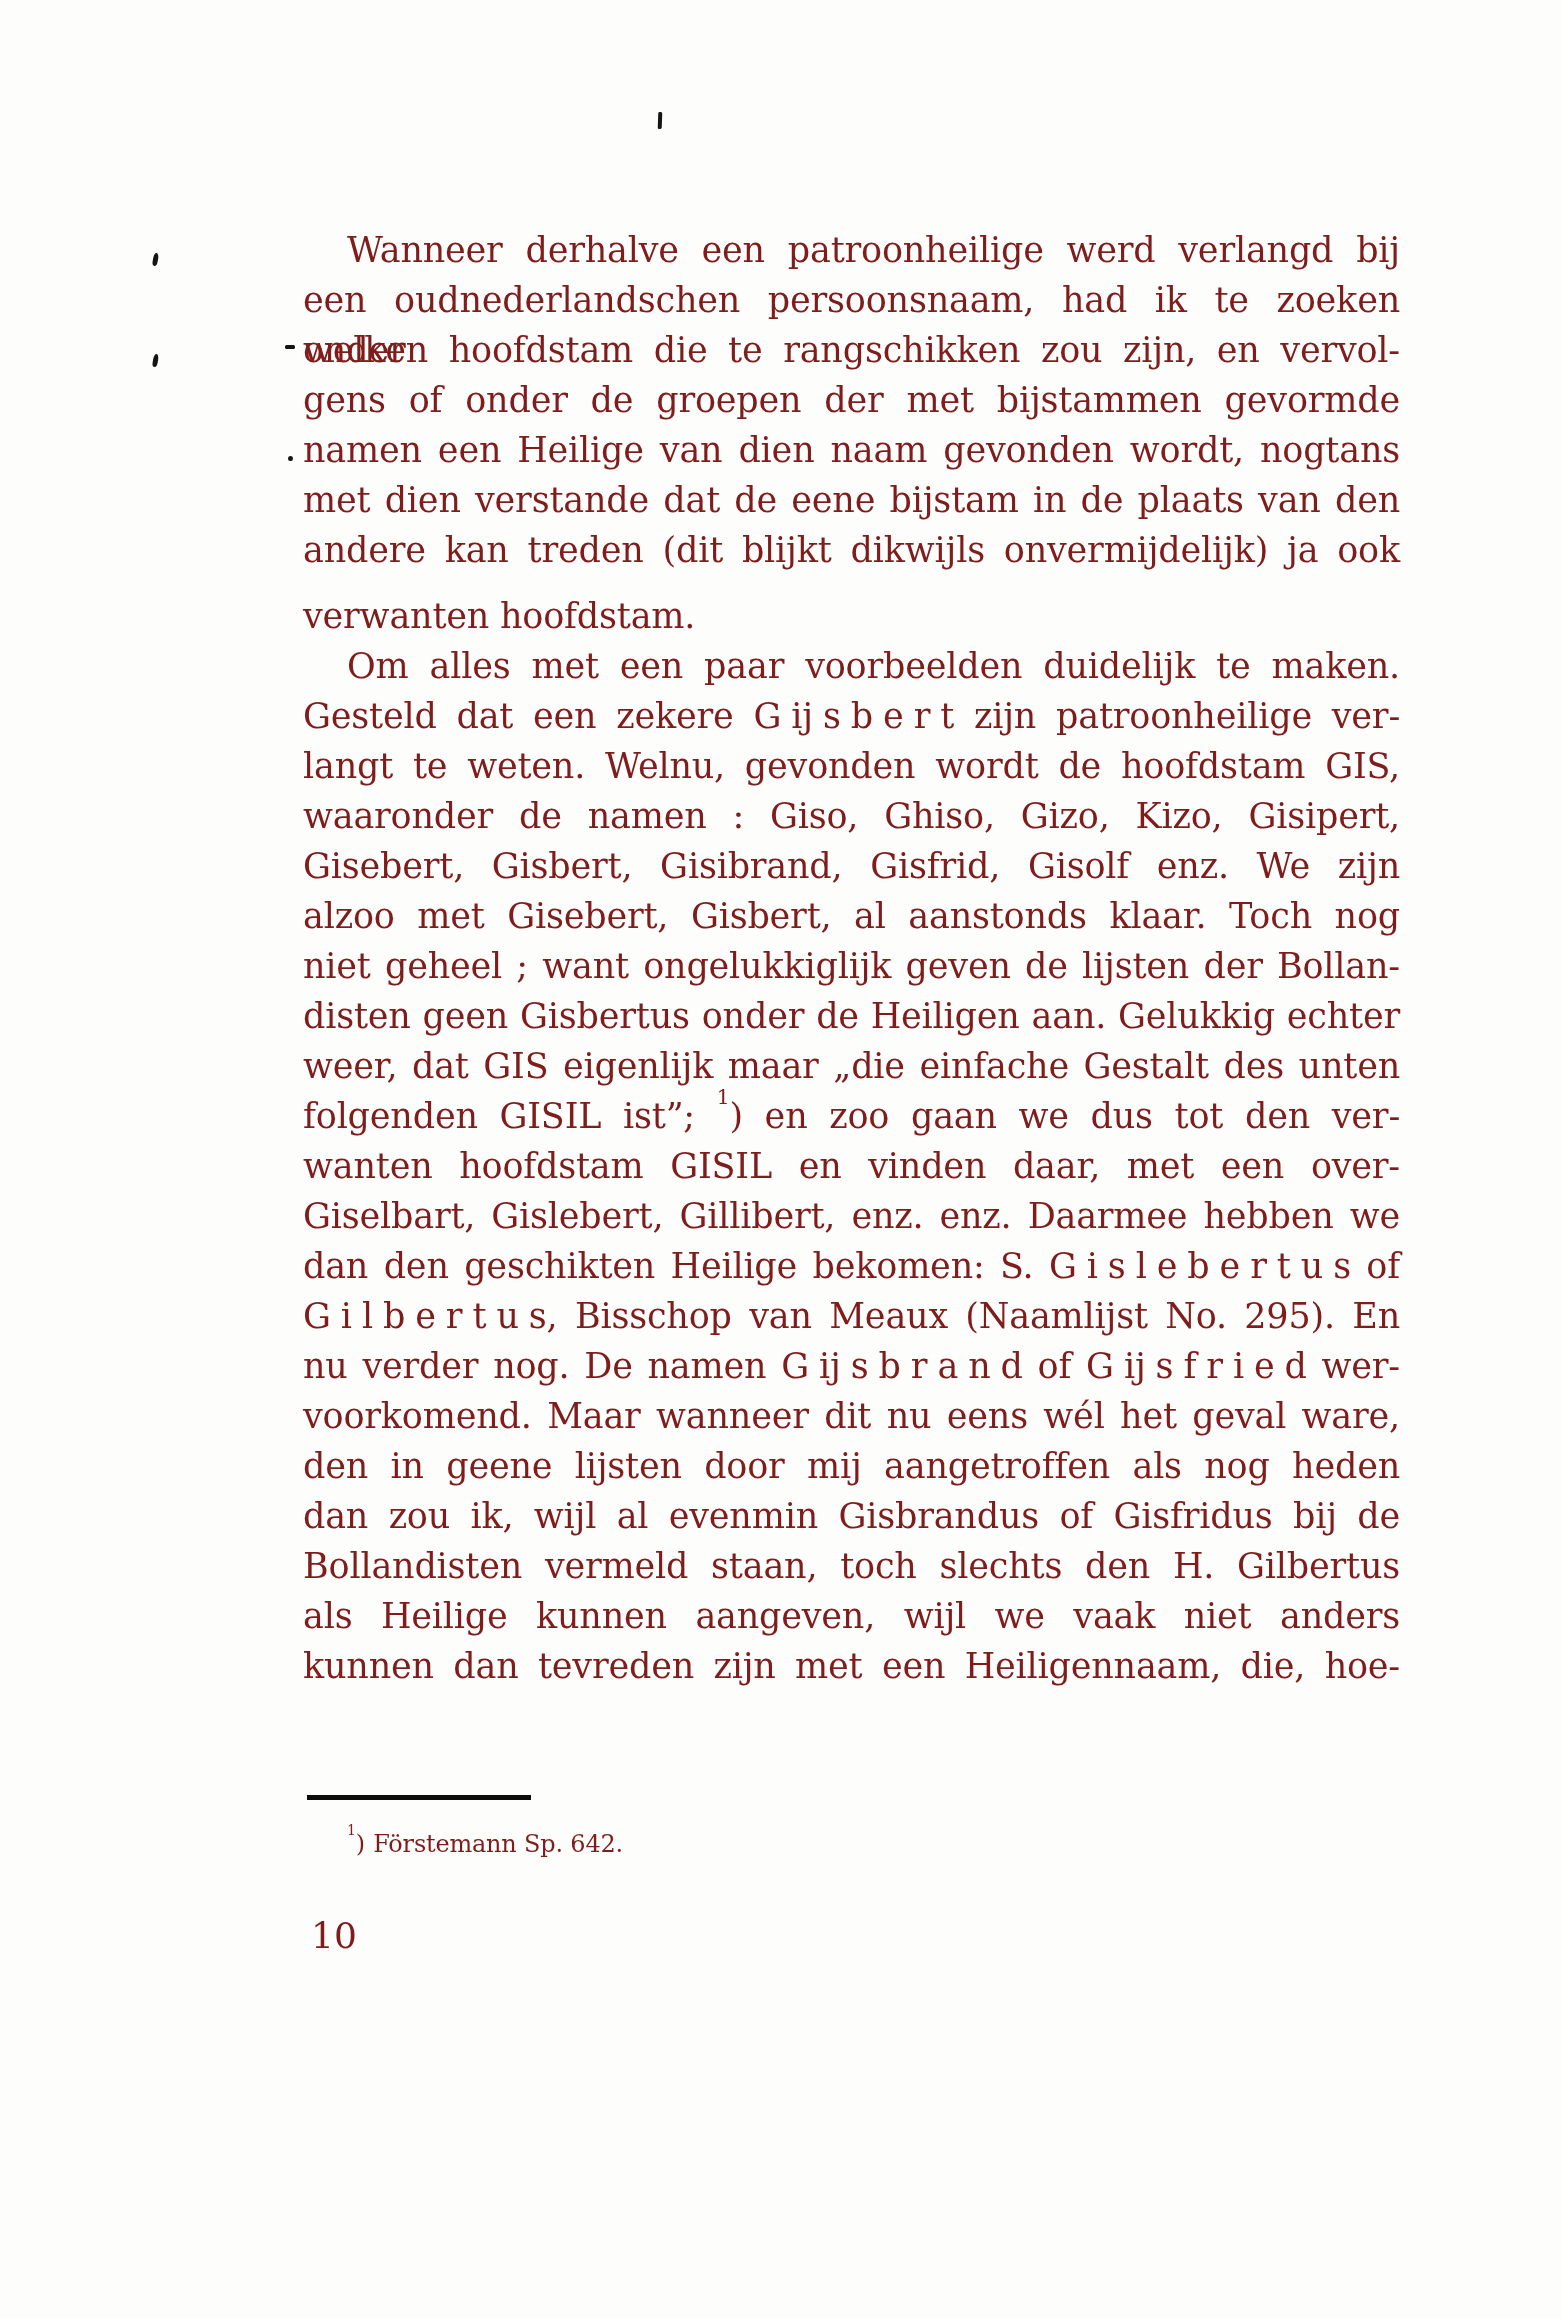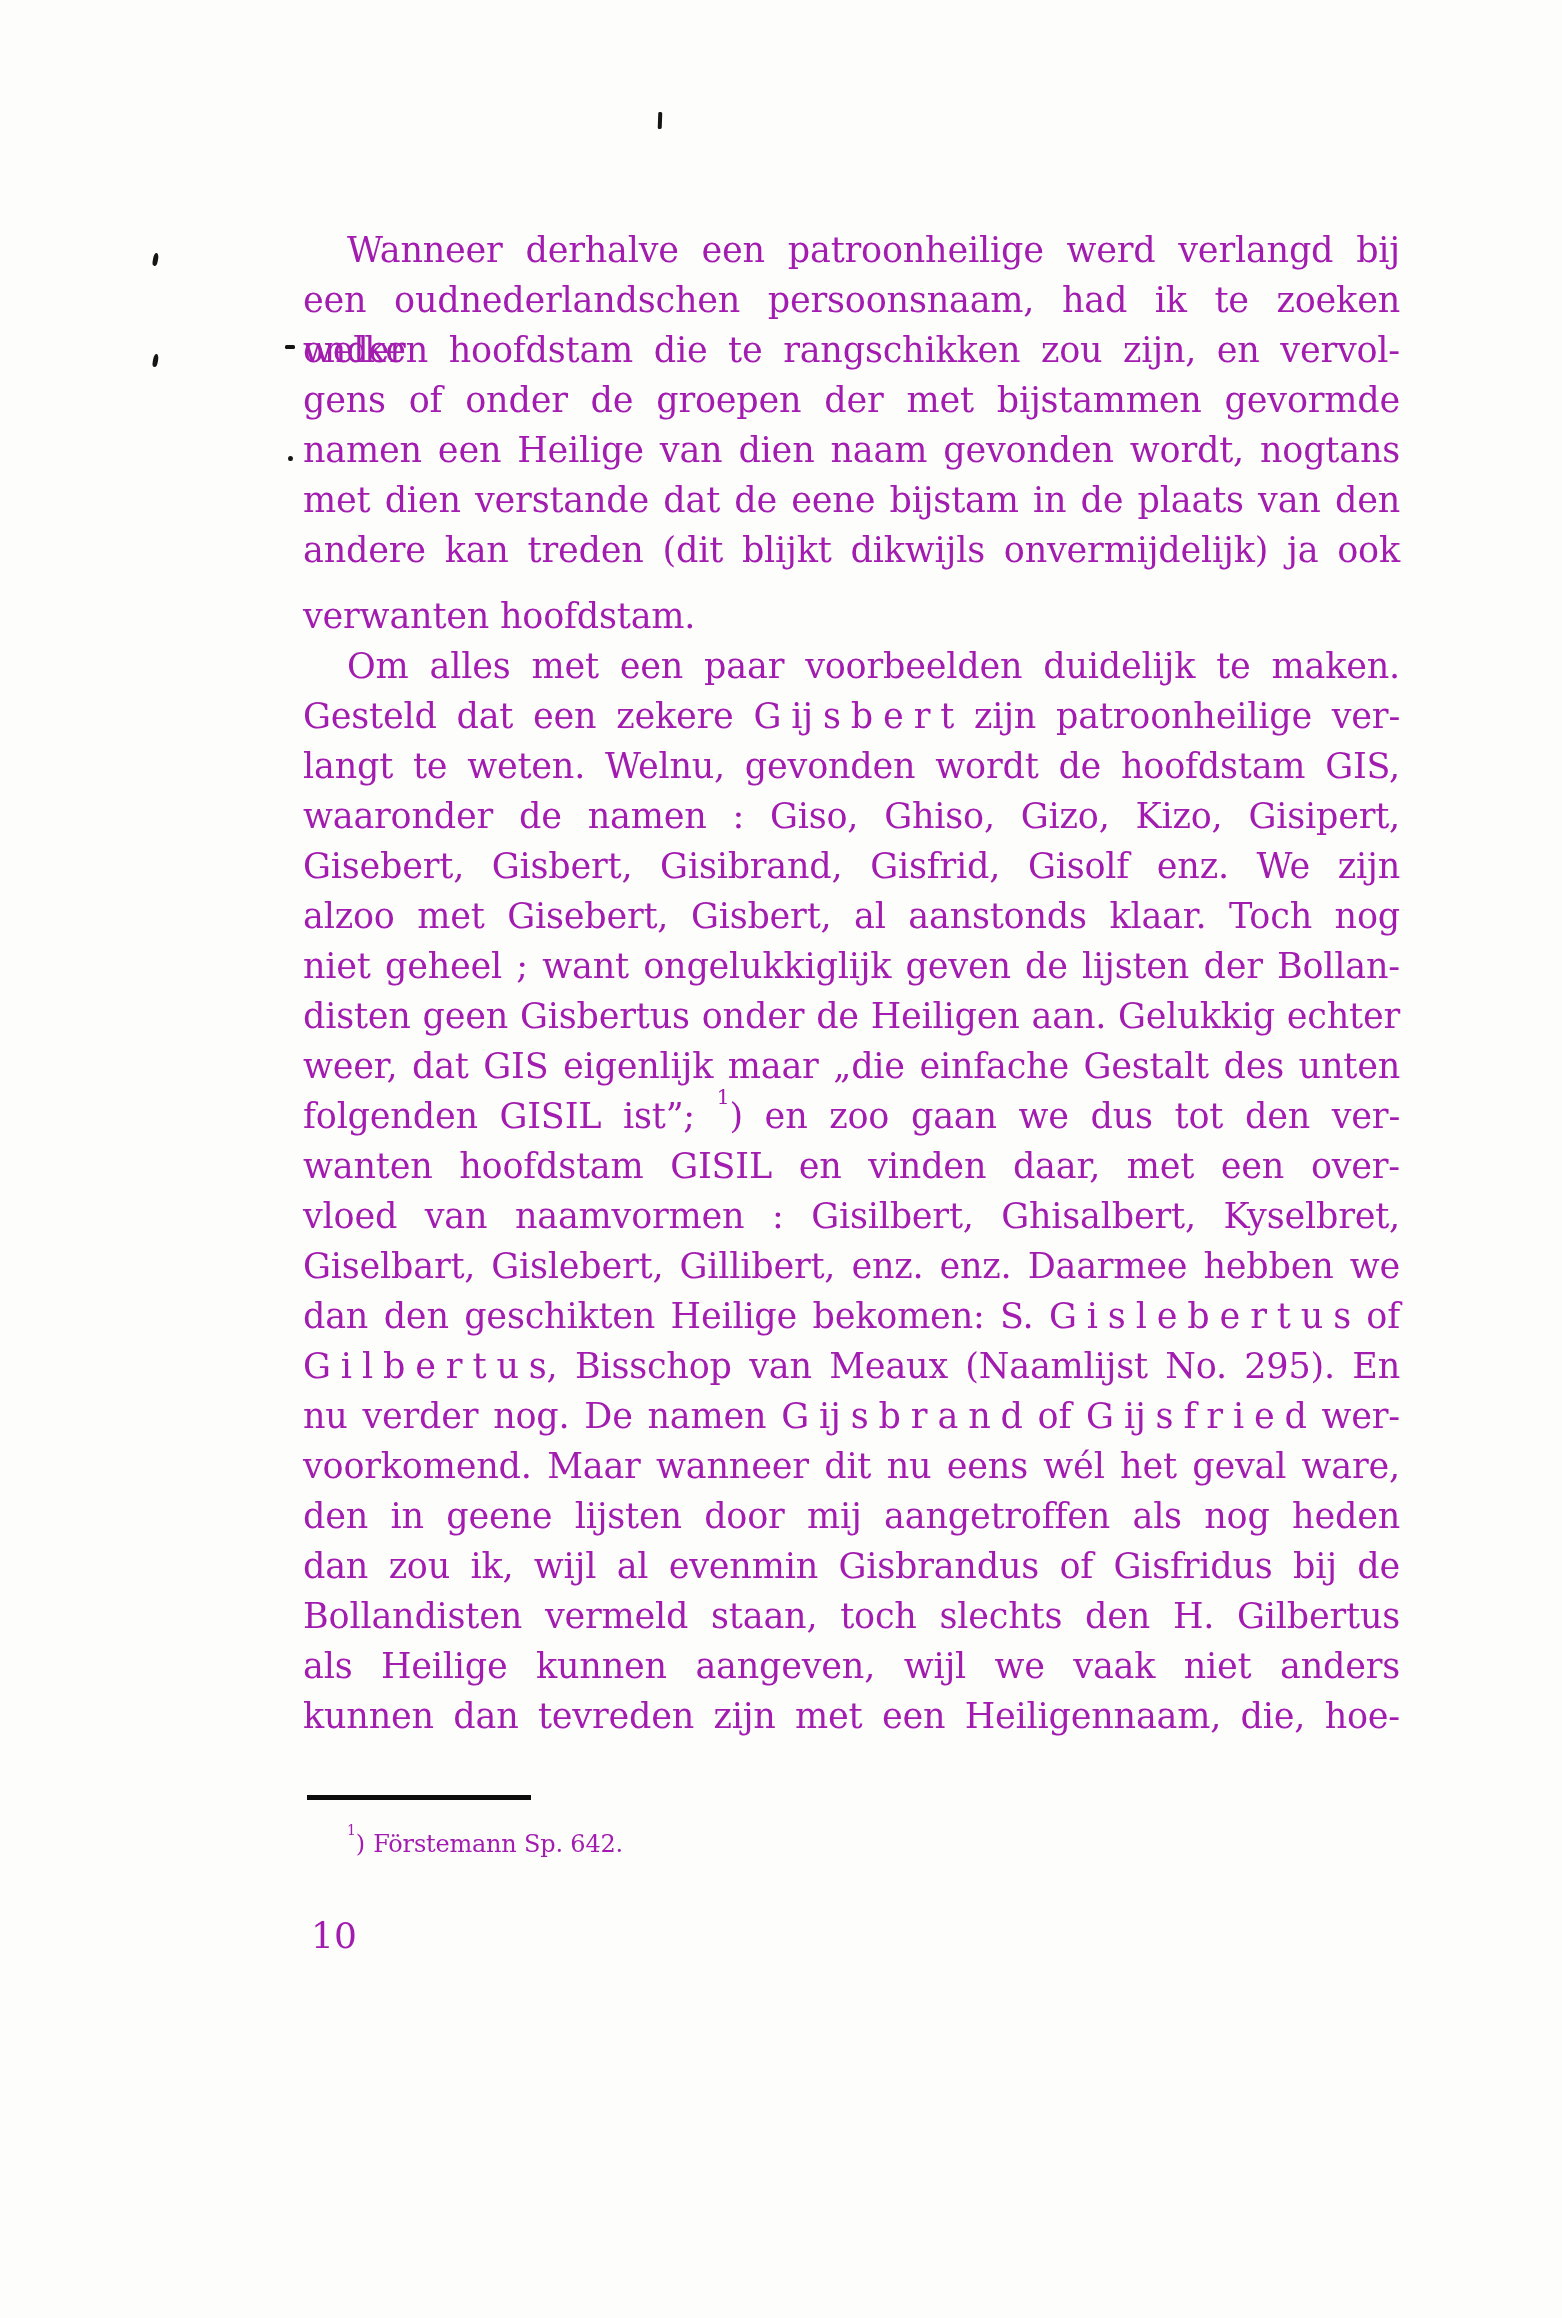--- a/index.html
+++ b/index.html
@@ -5,21 +5,21 @@
   html, body {
     margin: 0;
     padding: 0;
     background: #ffffff;
   }
   .page {
     position: relative;
     width: 1562px;
     height: 2319px;
     background: #fdfdfc;
-    color: #a21caf;
+    color: #7f1d1d;
     font-family: "DejaVu Serif", "Liberation Serif", serif;
     overflow: hidden;
   }
   .textblock {
     position: absolute;
     left: 303px;
     top: 225px;
     width: 1097px;
     font-size: 35px;
     line-height: 50px;
@@ -121,21 +121,20 @@
       <div class="line">Gesteld dat een zekere <span>G  ij  s  b  e  r  t</span> zijn patroonheilige ver-</div>
       <div class="line">langt te weten. Welnu, gevonden wordt de hoofdstam GIS,</div>
       <div class="line">waaronder de namen : Giso, Ghiso, Gizo, Kizo, Gisipert,</div>
       <div class="line">Gisebert, Gisbert, Gisibrand, Gisfrid, Gisolf enz. We zijn</div>
       <div class="line">alzoo met Gisebert, Gisbert, al aanstonds klaar. Toch nog</div>
       <div class="line">niet geheel ; want ongelukkiglijk geven de lijsten der Bollan-</div>
       <div class="line">disten geen Gisbertus onder de Heiligen aan. Gelukkig echter</div>
       <div class="line">weer, dat GIS eigenlijk maar „die einfache Gestalt des unten</div>
       <div class="line">folgenden GISIL ist”; <sup class="fnref">1</sup>) en zoo gaan we dus tot den ver-</div>
       <div class="line">wanten hoofdstam GISIL en vinden daar, met een over-</div>
-      <div class="line">vloed van naamvormen : Gisilbert, Ghisalbert, Kyselbret,</div>
       <div class="line">Giselbart, Gislebert, Gillibert, enz. enz. Daarmee hebben we</div>
       <div class="line">dan den geschikten Heilige bekomen: S. <span>G  i  s  l  e  b  e  r  t  u  s</span> of</div>
       <div class="line"><span>G  i  l  b  e  r  t  u  s</span>, Bisschop van Meaux (Naamlijst No. 295). En</div>
       <div class="line">nu verder nog. De namen <span>G  ij  s  b  r  a  n  d</span> of <span>G  ij  s  f  r  i  e  d</span> wer-</div>
       <div class="line">voorkomend. Maar wanneer dit nu eens wél het geval ware,</div>
       <div class="line">den in geene lijsten door mij aangetroffen als nog heden</div>
       <div class="line">dan zou ik, wijl al evenmin Gisbrandus of Gisfridus bij de</div>
       <div class="line">Bollandisten vermeld staan, toch slechts den H. Gilbertus</div>
       <div class="line">als Heilige kunnen aangeven, wijl we vaak niet anders</div>
       <div class="line">kunnen dan tevreden zijn met een Heiligennaam, die, hoe-</div>

